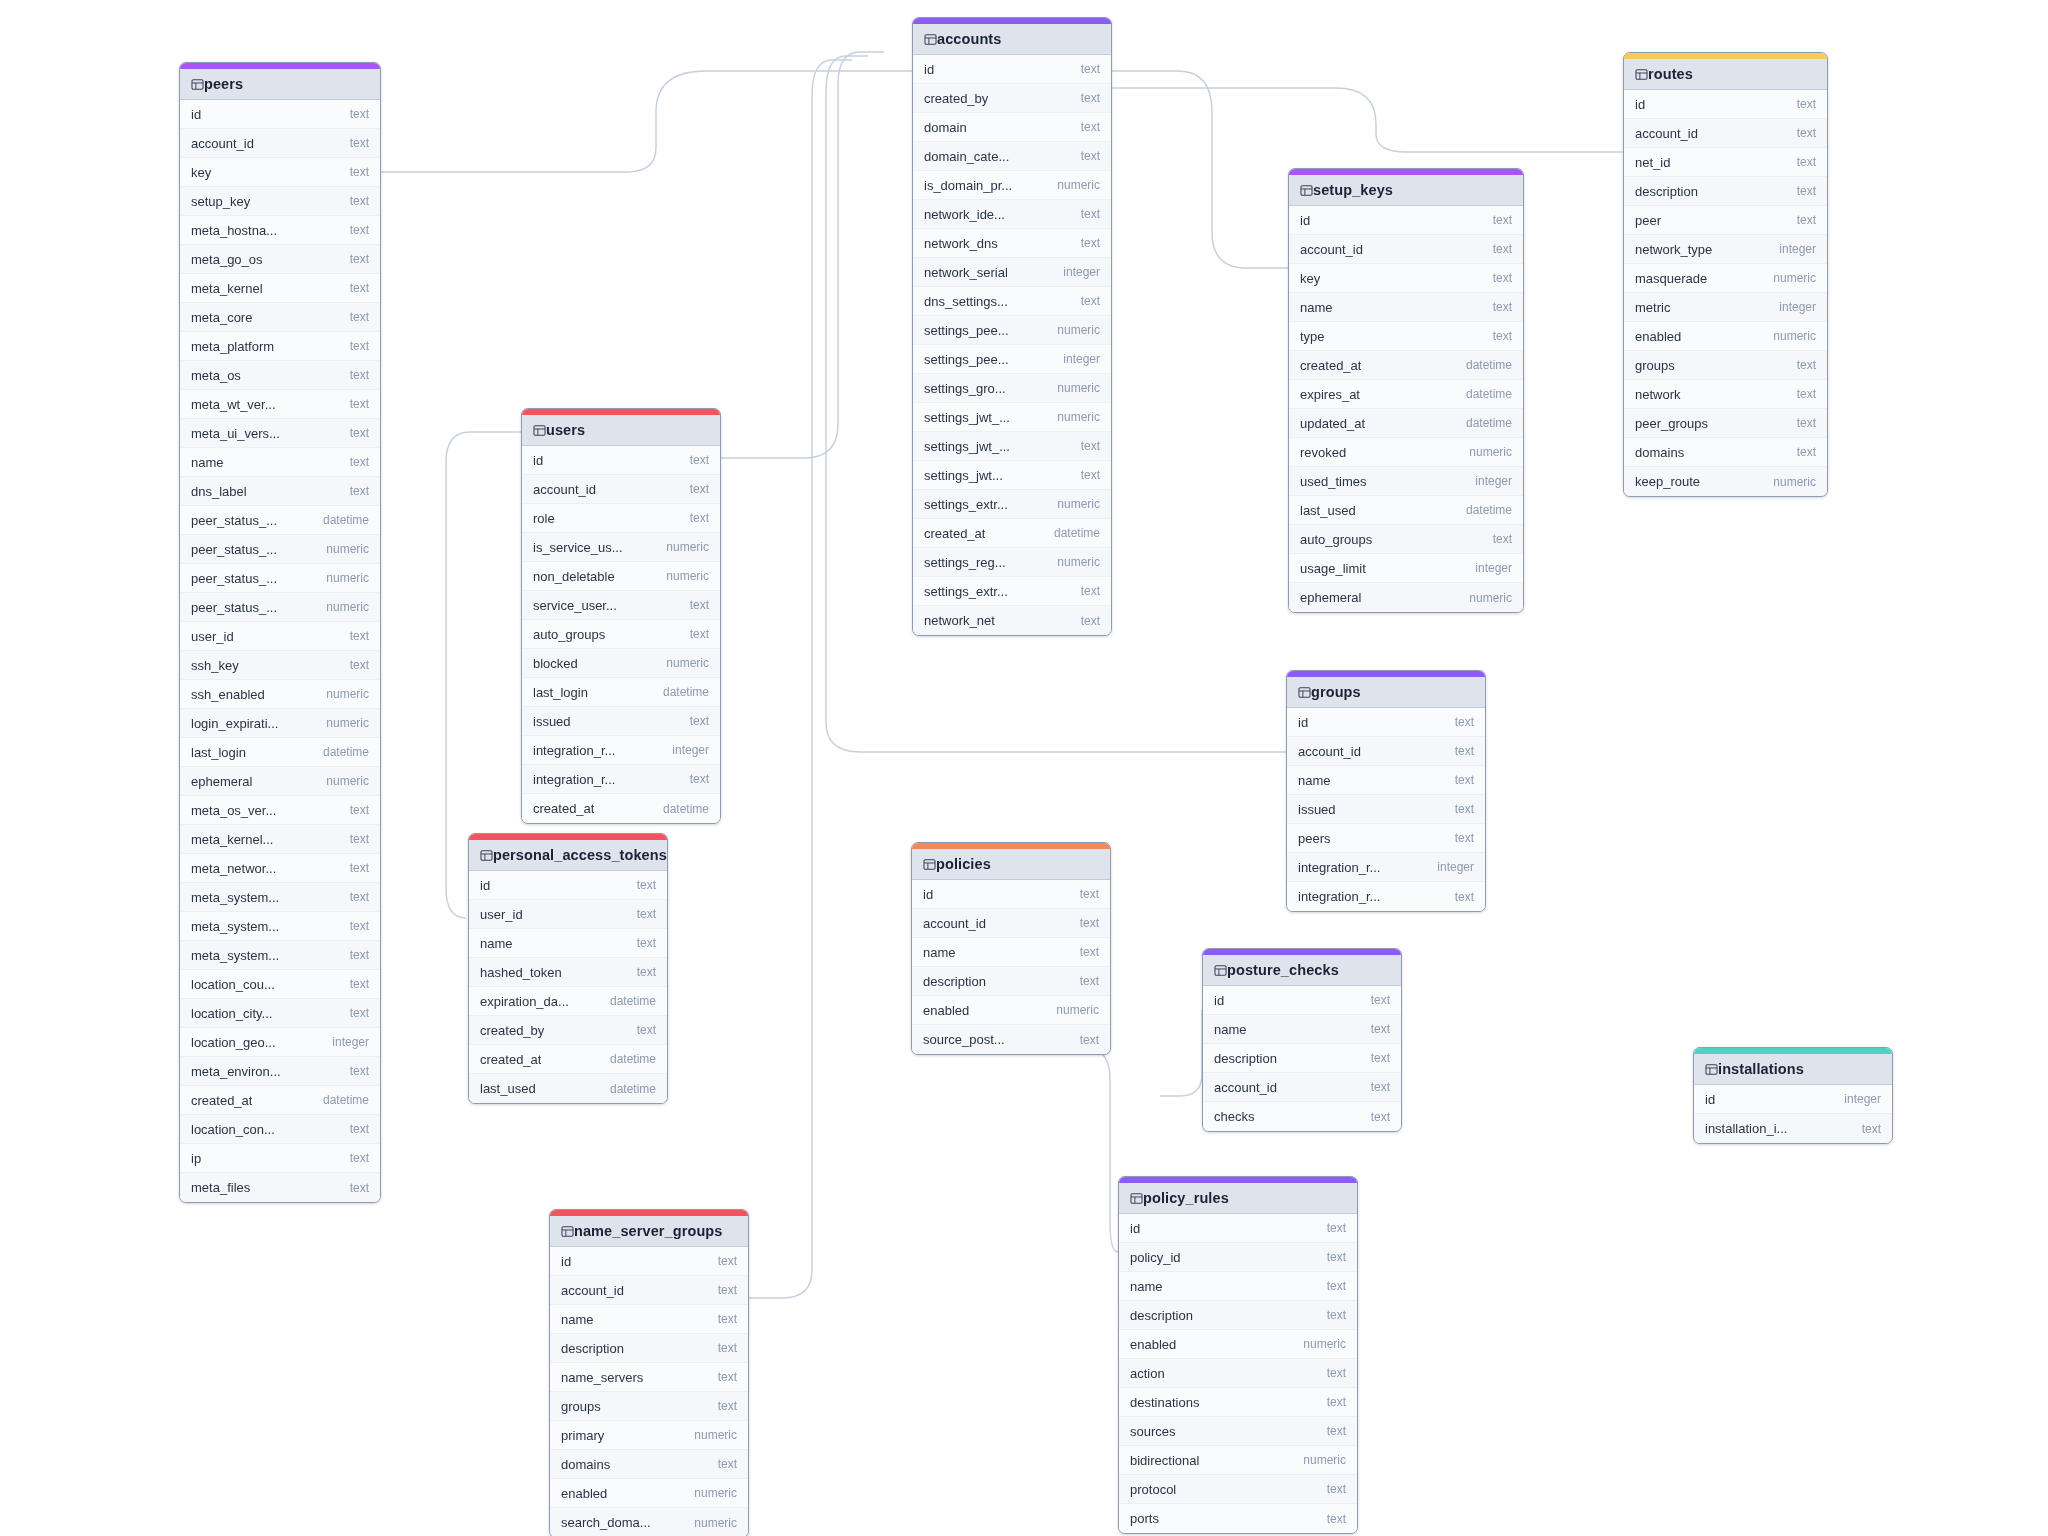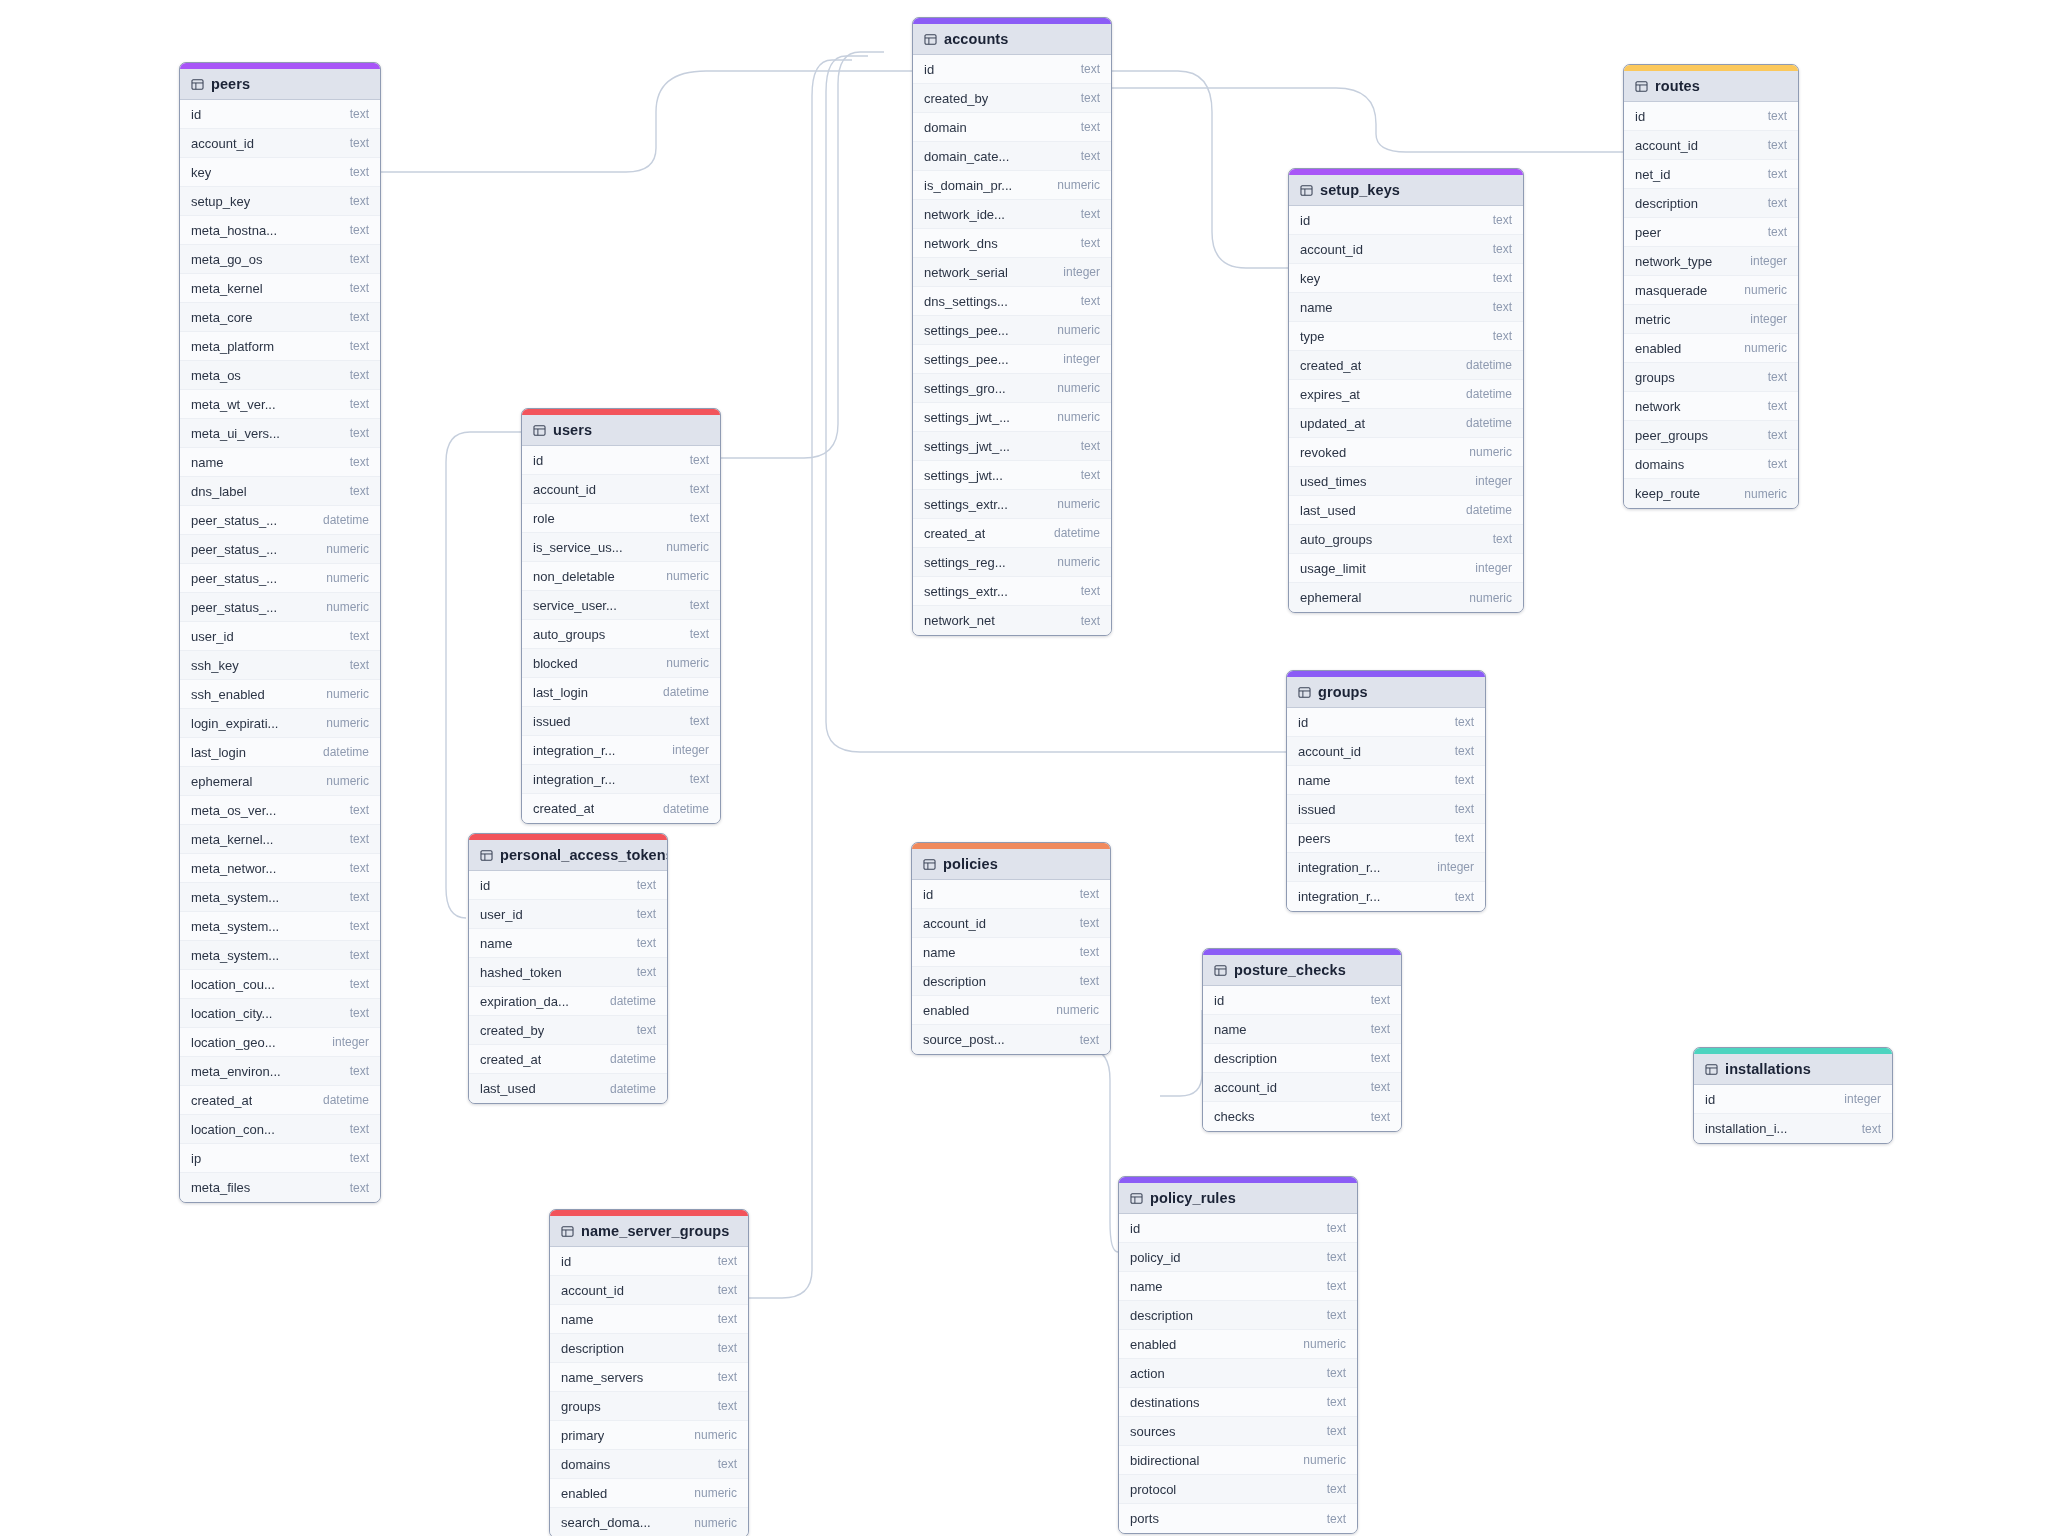--- a/index.html
+++ b/index.html
@@ -39,21 +39,21 @@
     box-sizing: border-box;
   }
   .accent-bar {
     height: 6px;
     width: 100%;
     display: block;
   }
   .table-header {
     display: flex;
     align-items: center;
-    gap: 7px;
+    gap: 0;
     background: #dfe3ec;
     padding: 7px 27px 7px 11px;
     border-bottom: 1px solid #c3cad8;
   }
   .table-header .title {
     font-size: 14.5px;
     font-weight: bold;
     color: #1b2336;
     letter-spacing: 0.1px;
     white-space: nowrap;
@@ -491,21 +491,21 @@
       </div>
       <div class="field-row">
         <span class="field-name">usage_limit</span>
         <span class="field-type">integer</span>
       </div>
       <div class="field-row">
         <span class="field-name">ephemeral</span>
         <span class="field-type">numeric</span>
       </div>
     </div>
-    <div class="table-node" style="left: 1623px; top: 64px; width: 176px;">
+    <div class="table-node" style="left: 1623px; top: 52px; width: 205px;">
       <span class="accent-bar" style="background: rgb(251, 200, 92);"></span>
       <div class="table-header">
         <span style="display: flex;">
           <svg class="tbl-icon" viewBox="0 0 16 16" aria-hidden="true">
             <rect x="1.2" y="2.2" width="13.6" height="11.6" rx="1.6" fill="none" stroke="#3a4356" stroke-width="1.3"></rect>
             <line x1="1.2" y1="6.1" x2="14.8" y2="6.1" stroke="#3a4356" stroke-width="1.2"></line>
             <line x1="6.0" y1="6.1" x2="6.0" y2="13.8" stroke="#3a4356" stroke-width="1.2"></line>
           </svg>
         </span>
         <span class="title">routes</span>

